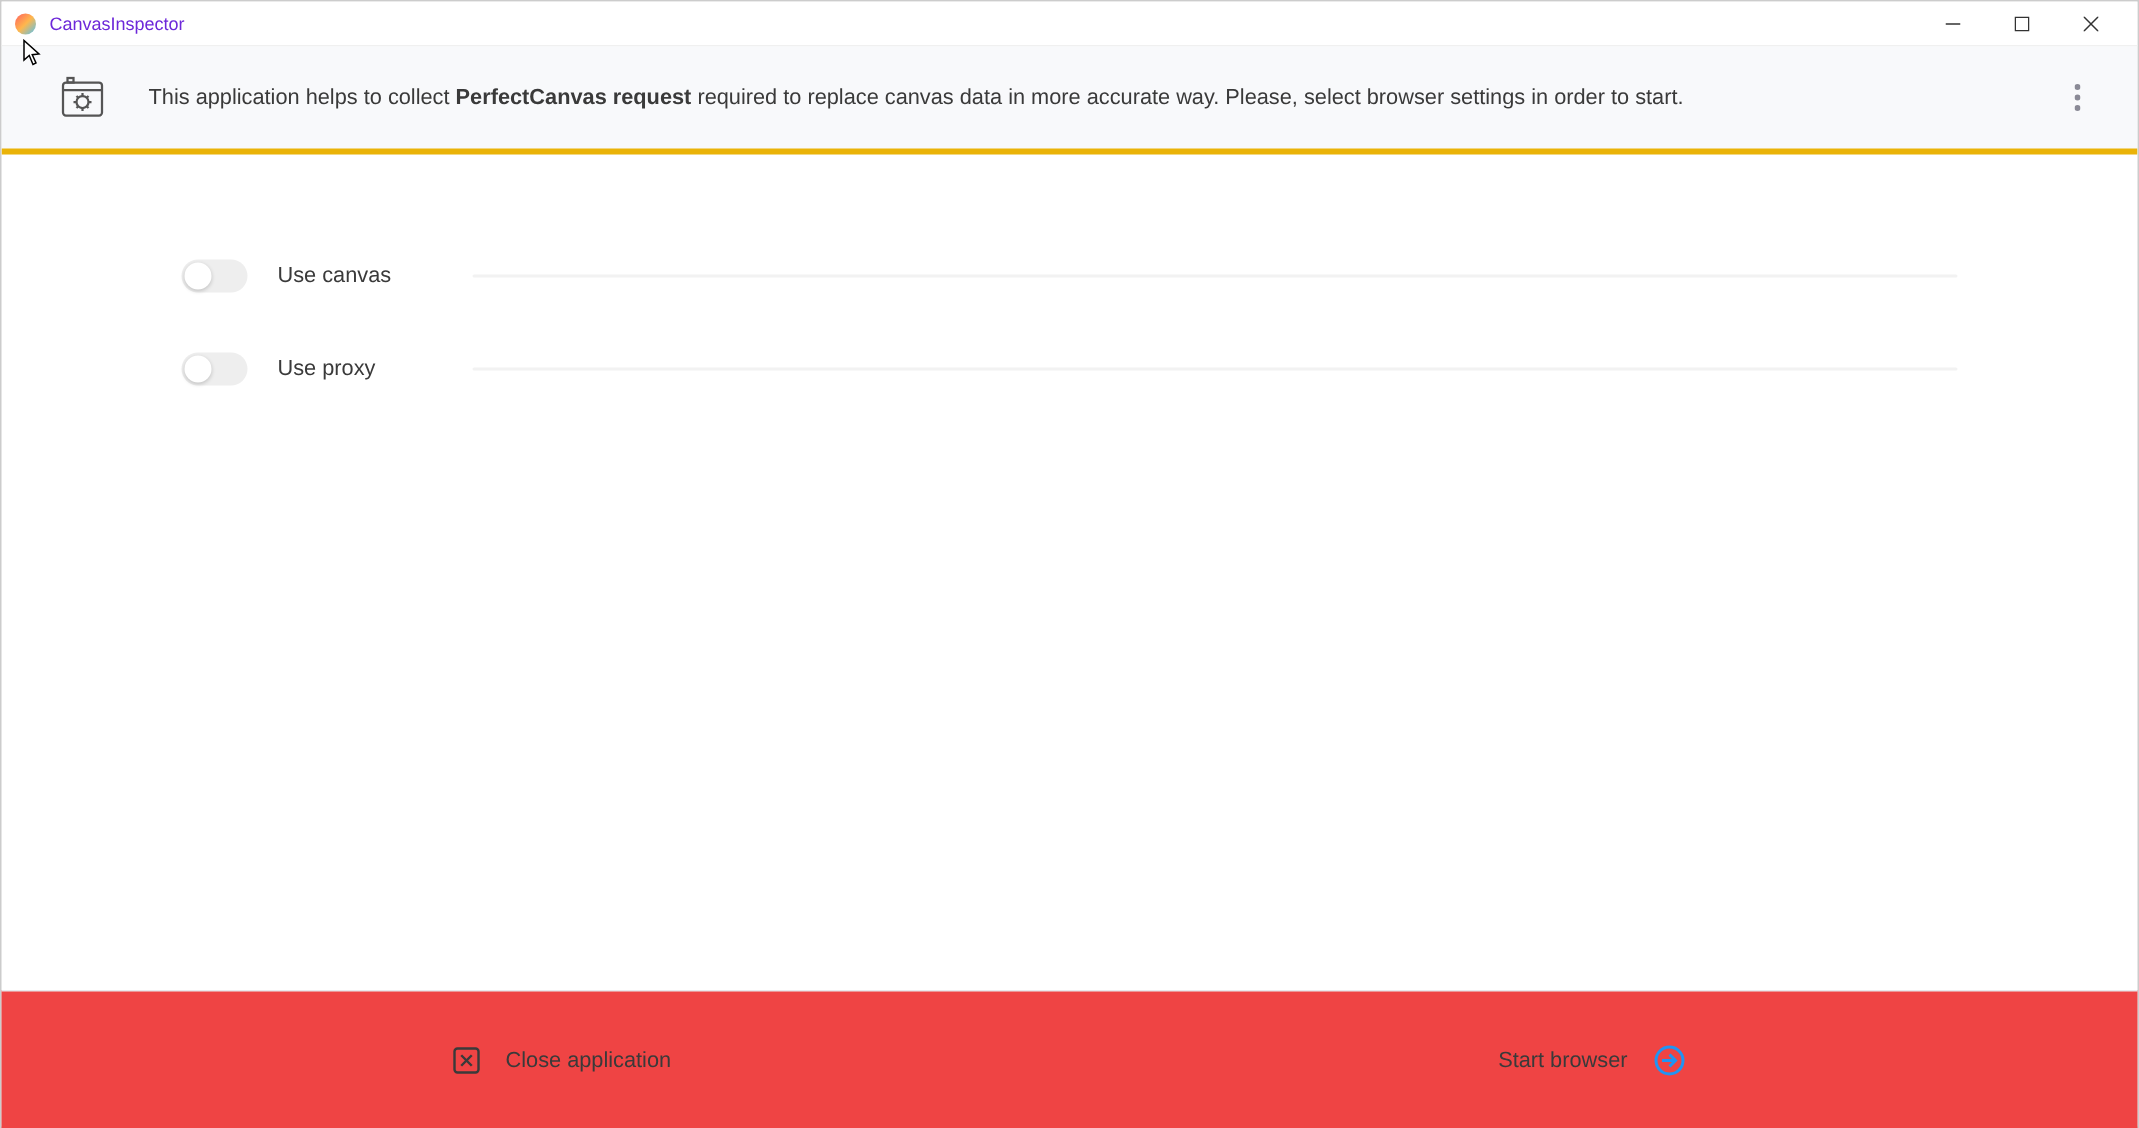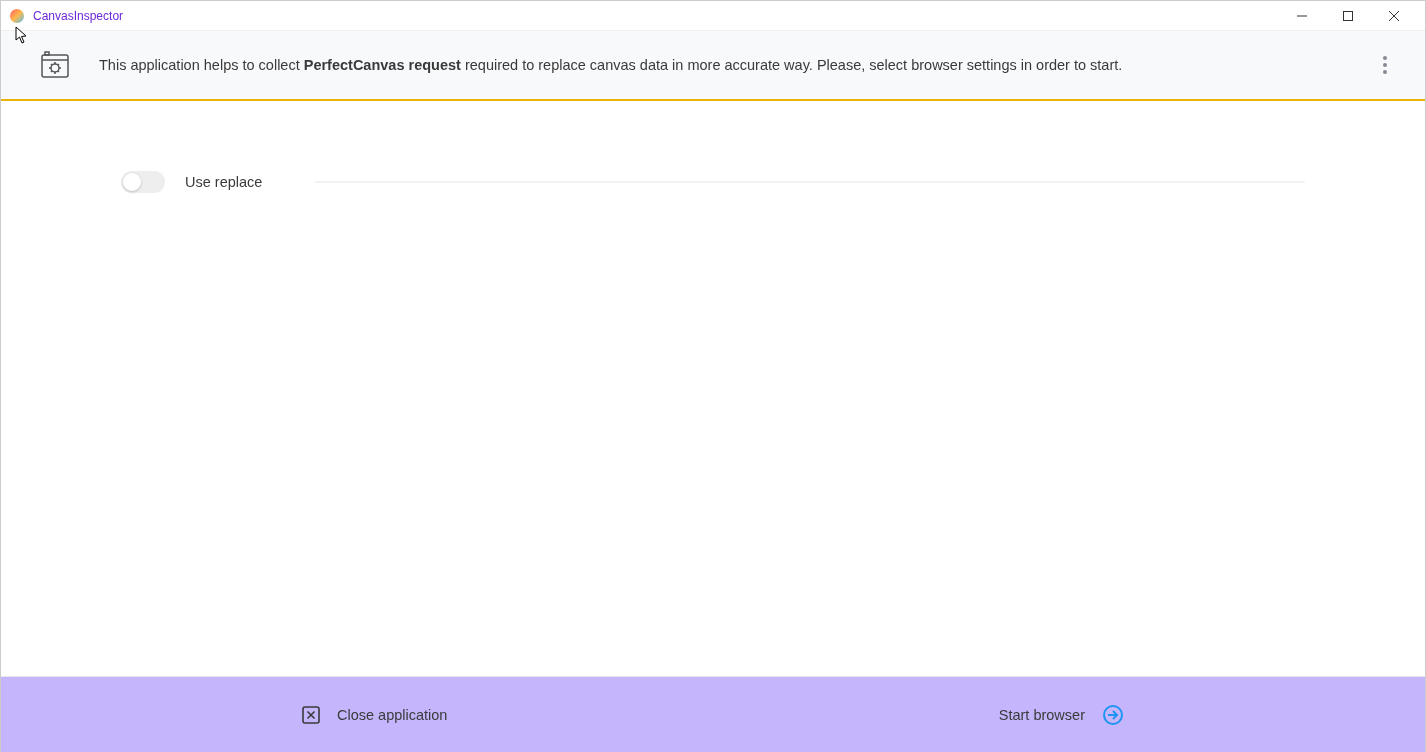--- a/index.html
+++ b/index.html
@@ -40,21 +40,21 @@
   width: 46px;
   height: 30px;
   display: flex;
   align-items: center;
   justify-content: center;
   color: #666;
   font-size: 10px;
 }
 .banner {
   background: #f8f9fb;
-  border-bottom: 2px solid #eab308;
+  border-bottom: 4px solid #eab308;
   display: flex;
   align-items: center;
   padding: 18px 28px 18px 38px;
 }
 .banner-icon {
   width: 32px;
   height: 32px;
   margin-right: 28px;
   flex-shrink: 0;
 }
@@ -115,22 +115,22 @@
   height: 2px;
   border-radius: 1px;
   background: #f2f2f2;
   margin-left: 10px;
 }
 .footer {
   position: absolute;
   bottom: 0;
   left: 1px;
   right: 1px;
-  height: 76px;
-  background: #c4b5fd;
+  height: 92px;
+  background: #ef4444;
   border-top: 1px solid #e8e9ec;
   display: flex;
   align-items: center;
   justify-content: space-between;
   padding: 0 300px;
 }
 .footer-btn {
   display: flex;
   align-items: center;
   cursor: pointer;
@@ -222,21 +222,28 @@
       <circle cx="2" cy="16" r="2" fill="#8a8a96"></circle>
     </svg>
   </div>
 </div>
 
 <div class="content">
   <div class="setting-row">
     <div class="toggle">
         <div class="toggle-knob"></div>
       </div>
-    <span class="setting-label">Use replace</span>
+    <span class="setting-label">Use canvas</span>
+    <div class="setting-line"></div>
+  </div>
+  <div class="setting-row">
+    <div class="toggle">
+        <div class="toggle-knob"></div>
+      </div>
+    <span class="setting-label">Use proxy</span>
     <div class="setting-line"></div>
   </div>
 </div>
 
 <div class="footer">
   <div class="footer-btn">
     <span class="icon-wrap">
       <svg width="18" height="18" viewBox="0 0 18 18">
         <rect x="1" y="1" width="16" height="16" rx="2" fill="none" stroke="#3a3a3a" stroke-width="1.6"></rect>
         <line x1="5.5" y1="5.5" x2="12.5" y2="12.5" stroke="#3a3a3a" stroke-width="1.6"></line>

